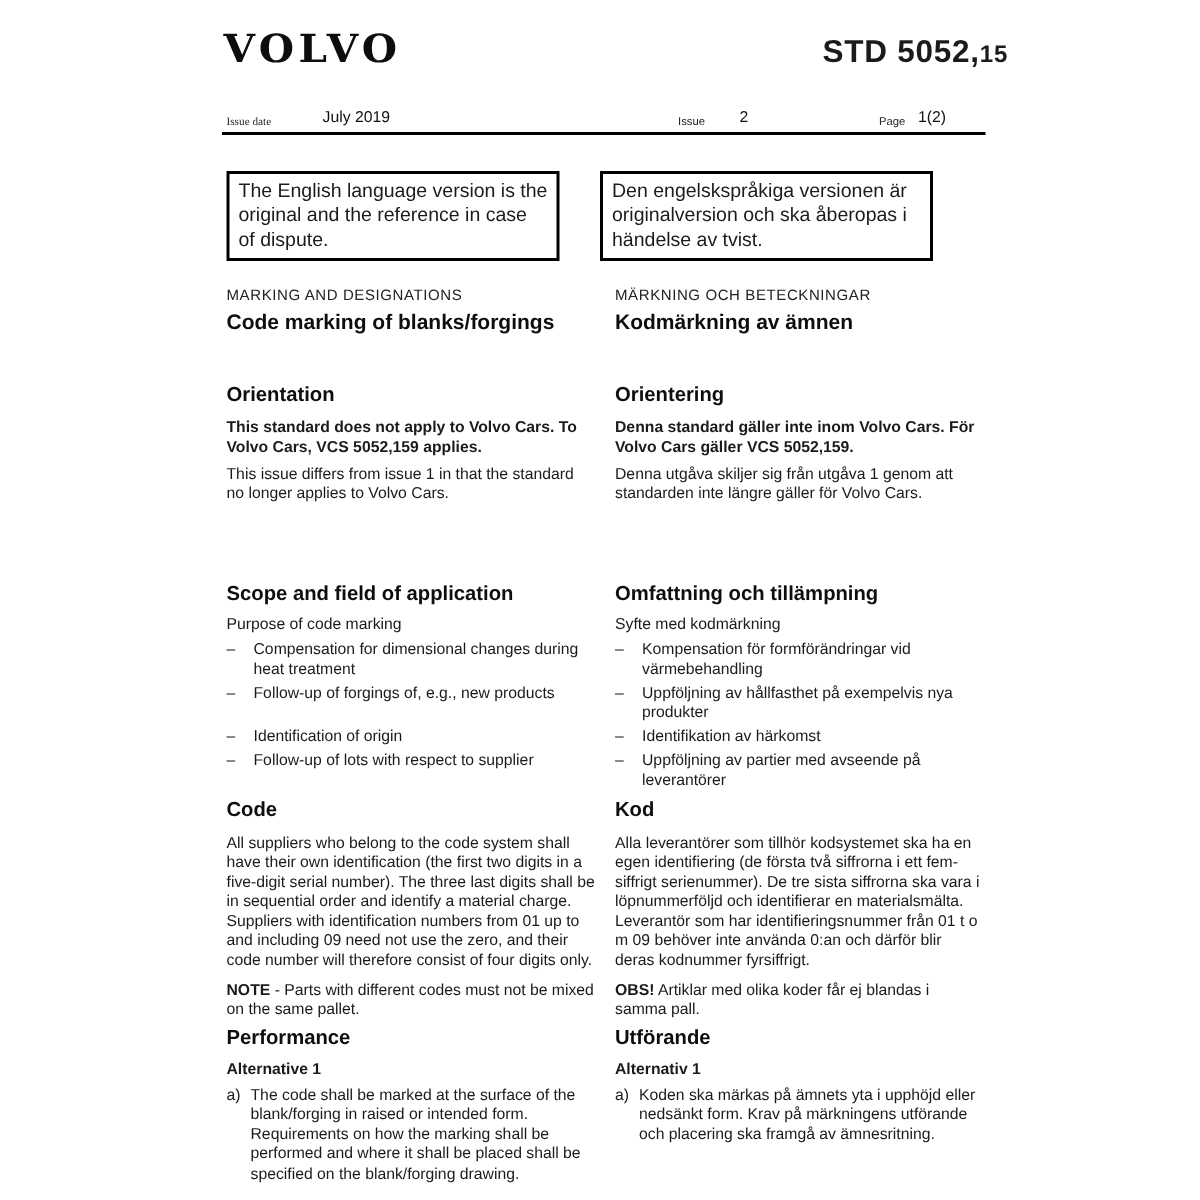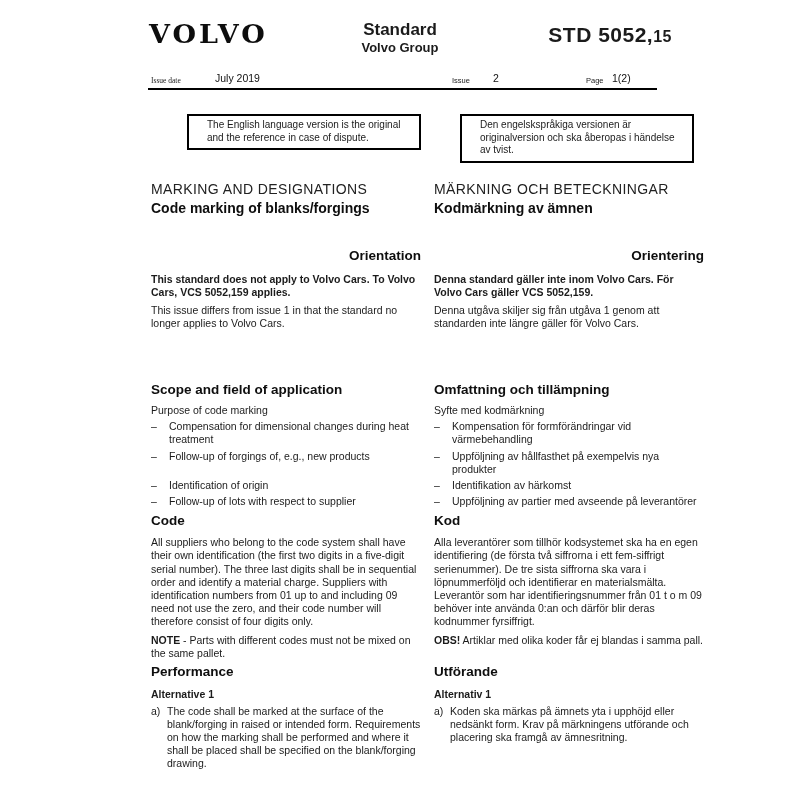--- a/index.html
+++ b/index.html
@@ -36,34 +36,34 @@
   
   .columns {
     position:absolute; left:151px; top:114px; width:505px;
     display:grid; grid-template-columns:1fr 1fr; column-gap:13px;
   }
   .row { display:contents; }
   .cell-l { grid-column:1; }
   .cell-r { grid-column:2; }
 
   .notice {
-    border:2.5px solid #000; padding:3px 6px 4px 18px;
-    font-size:10px; line-height:1.25; width:206px;margin-left:36px;
+    border:2.5px solid #000; padding:3px 6px 4px 6px;
+    font-size:13px; line-height:1.25; width:206px;
   }
   .notice-sv { position:relative; left:-10px; }
   .row-notice > div { margin-bottom:18px; }
 
-  .kicker { font-size:14px; letter-spacing:0.4px; color:#222; }
+  .kicker { font-size:10px; letter-spacing:0.4px; color:#222; }
   .row-kicker > div { margin-bottom:4px; }
 
   .doc-title { font-size:14px; font-weight:bold; line-height:1.13; color:#0e0e0e; }
   .row-title > div { margin-bottom:32px; }
 
   .h2 { font-size:13.5px; font-weight:bold; line-height:1.2; color:#0e0e0e; }
-  .row-h2 > div { margin-bottom:8px;text-align:right; }
+  .row-h2 > div { margin-bottom:8px; }
   .row-h2-tight > div { margin-bottom:6px;margin-top:44px; }
   .row-h2-mid > div { margin-bottom:7px; }
 
   .p { font-size:10.5px; line-height:1.25; }
   .bold { font-weight:bold; }
   .row-p1 > div { margin-bottom:5px; }
   .row-p2 > div { margin-bottom:8px; }
   .row-intro > div { margin-bottom:3px; }
   .row-bullet > div { margin-bottom:3px; }
   .row-bullet-last > div { margin-bottom:5px; }
@@ -76,24 +76,20 @@
   .hang { display:flex; }
   .hang .lbl { width:16px; flex:0 0 16px; }
 </style>
 </head>
 <body>
 
 <div class="page">
 
   <div class="logo">VOLVO</div>
 
-  <div class="doc-type-block">
-    <div class="doc-type">Standard</div>
-    <div class="doc-org">Volvo Group</div>
-  </div>
 
   <div class="std-no"><span>STD 5052,</span><span class="suffix">15</span></div>
 
   <div class="meta-label" style="left:151px; top:76px;font-family:Liberation Serif, serif;">Issue date</div>
   <div class="meta-value" style="left:215px; top:72px;">July 2019</div>
   <div class="meta-label" style="left:452px; top:76px;">Issue</div>
   <div class="meta-value" style="left:493px; top:72px;">2</div>
   <div class="meta-label" style="left:586px; top:76px;">Page</div>
   <div class="meta-value" style="left:612px; top:72px;">1(2)</div>
 

